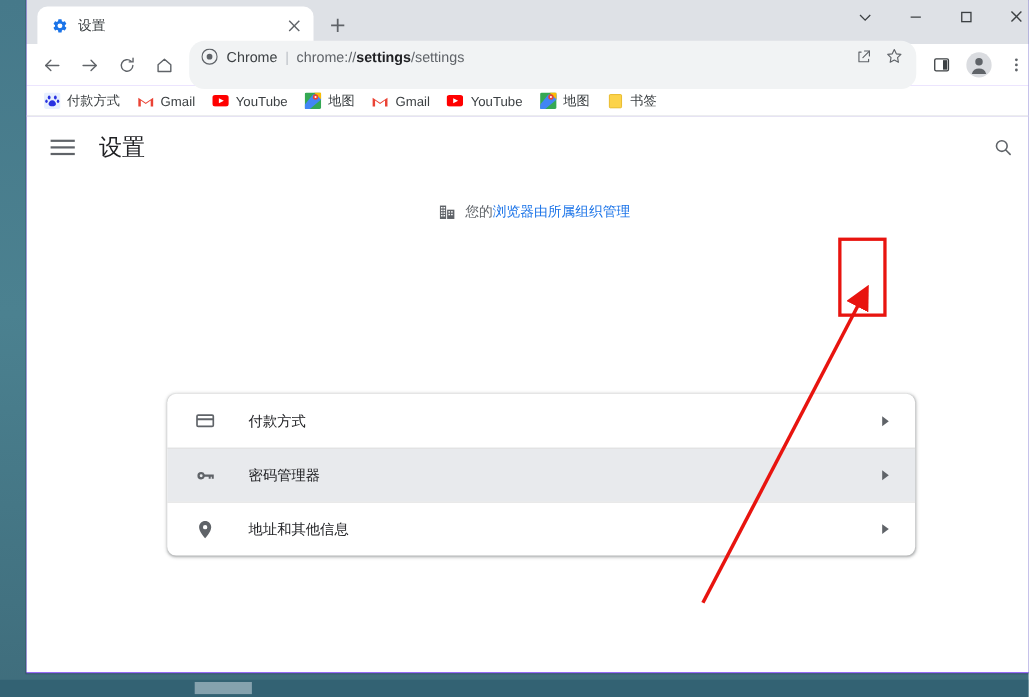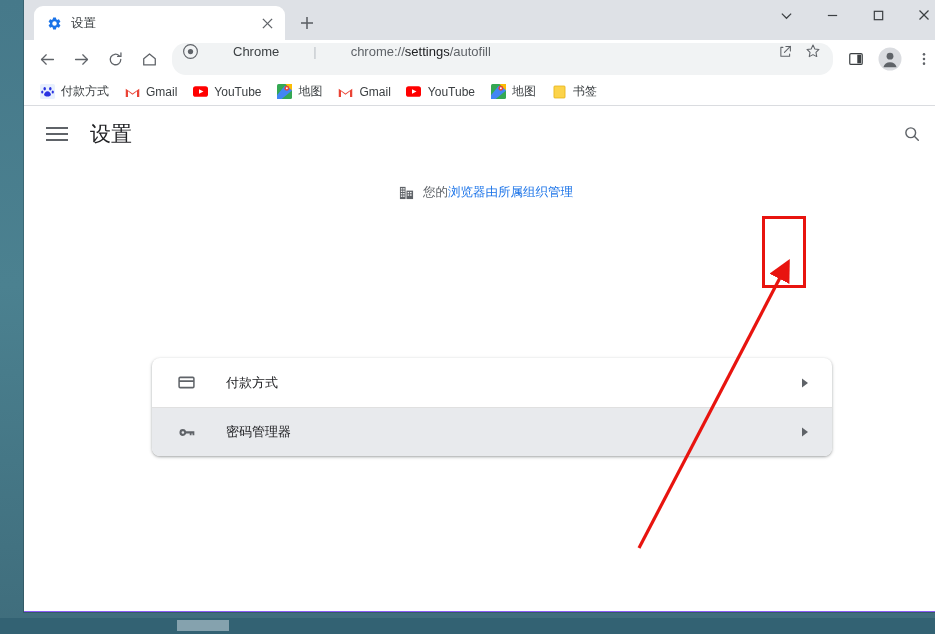--- a/index.html
+++ b/index.html
@@ -80,31 +80,31 @@
     height: 38px; background: #ffffff;
     display: flex; align-items: center; padding: 0 6px;
     box-sizing: border-box;
   }
   .tb-icon {
     width: 28px; height: 28px; margin: 0 3px;
     display: flex; align-items: center; justify-content: center;
     color: #5f6368; border-radius: 50%;
   }
   .omnibox {
-    flex: 1 1 auto; height: 32px; margin: 0 6px;
+    flex: 1 1 auto; height: 44px; margin: 0 6px;
     background: #f1f3f4; border-radius: 14px;
     display: flex; align-items: center; padding: 0 6px 16px 10px;
-    box-sizing: border-box; position: relative; gap: 27px;
+    box-sizing: border-box; position: relative;
   }
   .omni-chrome-icon { width: 16px; height: 16px; margin-right: 8px; flex: 0 0 16px;
     display:flex; align-items:center; justify-content:center; }
   .omni-chip { font-size: 13px; color: #3c4043; white-space: nowrap; }
   .omni-sep { color: #bdc1c6; margin: 0 7px; font-size: 13px; }
   .omni-url { font-size: 13px; color: #5f6368; white-space: nowrap; }
-  .omni-url b { color: #202124; font-weight: 400; }
+  .omni-url b { color: #202124; font-weight: 700; }
   .omni-right { margin-left: auto; display: flex; align-items: center; }
   .omni-right .tb-icon { width: 24px; height: 24px; margin: 0 2px; }
 
   
   .bookmarks {
     height: 28px; background: #ffffff;
     display: flex; align-items: center; padding: 0 8px;
     box-sizing: border-box; border-bottom: 1px solid #dadce0;
   }
   .bm {
@@ -258,21 +258,21 @@
 
     <div class="omnibox">
       <span class="omni-chrome-icon">
         <svg width="15" height="15" viewBox="0 0 24 24">
           <circle cx="12" cy="12" r="11" fill="none" stroke="#5f6368" stroke-width="1.8"></circle>
           <circle cx="12" cy="12" r="4.2" fill="#5f6368"></circle>
         </svg>
       </span>
       <span class="omni-chip">Chrome</span>
       <span class="omni-sep">|</span>
-      <span class="omni-url"><span>chrome://</span><b>settings</b><span>/autofill</span></span>
+      <span class="omni-url"><span>chrome://</span><b>settings</b><span>/settings</span></span>
       <span class="omni-right">
         <span class="tb-icon">
           <svg width="15" height="15" viewBox="0 0 20 20" stroke="#5f6368" stroke-width="1.4" fill="none" stroke-linecap="round" stroke-linejoin="round">
             <path d="M6.5 4.5H3.8v11.7h11.7v-3"></path>
             <polyline points="10.5,3.2 16.5,3.2 16.5,9.2"></polyline>
             <line x1="16.5" y1="3.2" x2="8.6" y2="11.1"></line>
           </svg>
         </span>
         <span class="tb-icon">
           <svg width="16" height="16" viewBox="0 0 20 20" stroke="#5f6368" stroke-width="1.3" fill="none" stroke-linejoin="round">
@@ -461,20 +461,33 @@
           </svg>
         </span>
         <span class="row-label">密码管理器</span>
         <span class="row-arrow">
           <svg width="10" height="12" viewBox="0 0 10 12" fill="#5f6368">
               <polygon points="2,1.5 8,6 2,10.5"></polygon>
             </svg>
         </span>
       </div>
 
+      <div class="row">
+        <span class="row-icon">
+          <svg width="19" height="19" viewBox="0 0 20 20" fill="#5f6368">
+            <path d="M10 1.8c-3.2 0-5.8 2.6-5.8 5.8 0 4.4 5.8 10.6 5.8 10.6s5.8-6.2 5.8-10.6c0-3.2-2.6-5.8-5.8-5.8zm0 7.9a2.1 2.1 0 1 1 0-4.2 2.1 2.1 0 0 1 0 4.2z"></path>
+          </svg>
+        </span>
+        <span class="row-label">地址和其他信息</span>
+        <span class="row-arrow">
+          <svg width="10" height="12" viewBox="0 0 10 12" fill="#5f6368">
+              <polygon points="2,1.5 8,6 2,10.5"></polygon>
+            </svg>
+        </span>
+      </div>
 
     </div>
   </div>
 </div>
 
 <div id="annot-box"></div>
 <svg id="annot-arrow">
   <defs>
     <marker id="ah" markerWidth="7" markerHeight="7" refX="2.4" refY="3.5" orient="auto">
       <polygon points="0,0 7,3.5 0,7" fill="#e8140f"></polygon>

